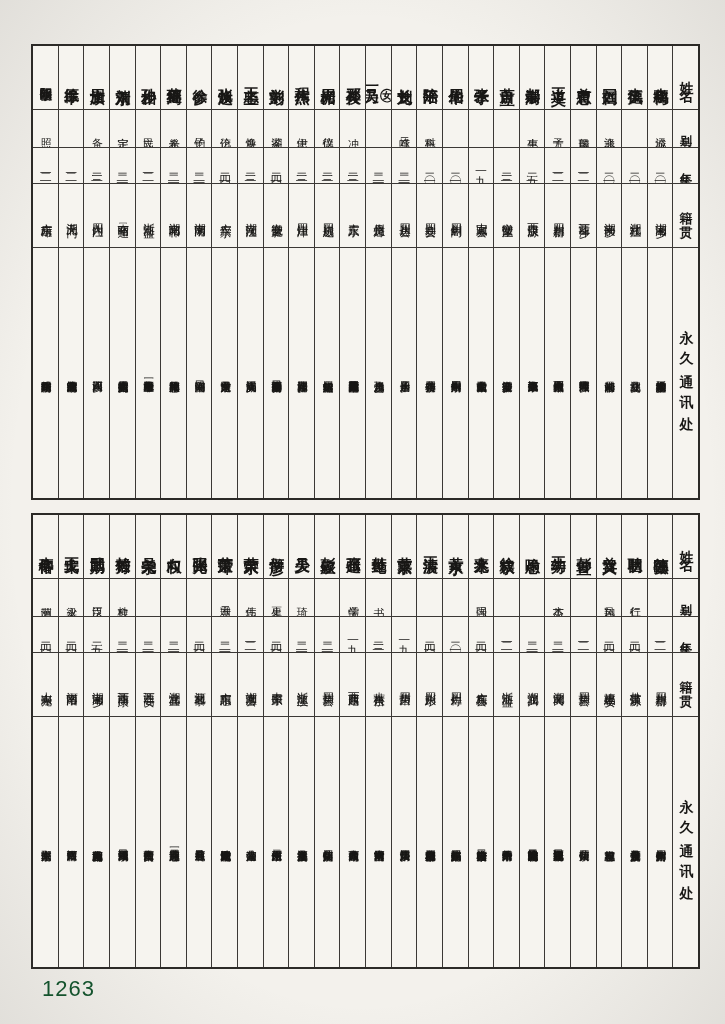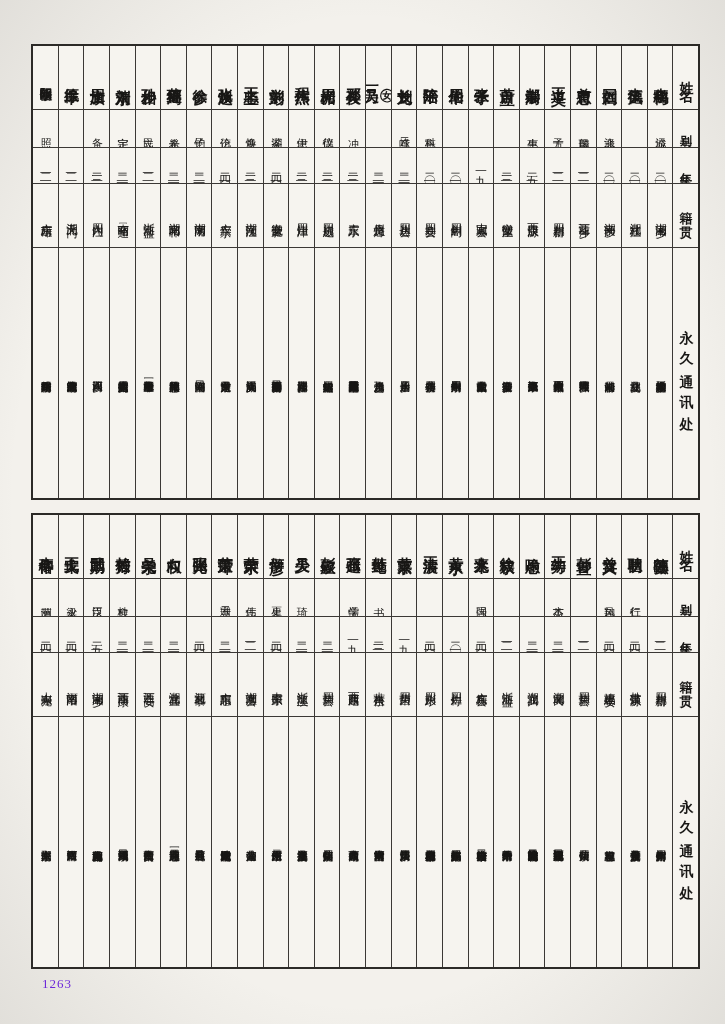--- a/index.html
+++ b/index.html
@@ -50,22 +50,22 @@
   .name-note{font-size:8px;letter-spacing:0;}
   
   .header-col .cell > span{font-weight:700;}
   .header-col .cell.name > span{font-size:14px;letter-spacing:8px;}
   .header-col .cell.alias > span{font-size:12px;letter-spacing:4px;font-weight:700;}
   .header-col .cell.age > span{font-size:12px;letter-spacing:4px;font-weight:700;}
   .header-col .cell.native > span{font-size:13px;letter-spacing:14px;}
   .header-col .cell.address > span{font-size:14px;letter-spacing:22px;}
   .page-number{
     position:absolute;left:42px;top:976px;
-    font-family:Liberation Serif, serif;
-    font-size:13px;color:#6d28d9;letter-spacing:1px;
+    font-family:Liberation Sans, sans-serif;
+    font-size:22px;color:#14532d;letter-spacing:1px;
   }
 </style>
 </head>
 <body>
 
 <div class="scan-vignette"></div>
 
 <div id="table-top" class="roster">
   <div class="person-col header-col">
     <div class="cell name">

